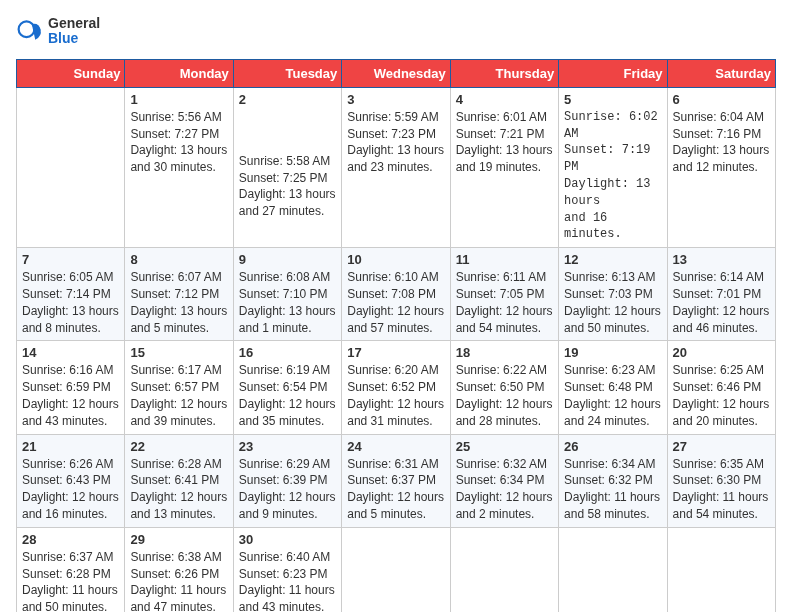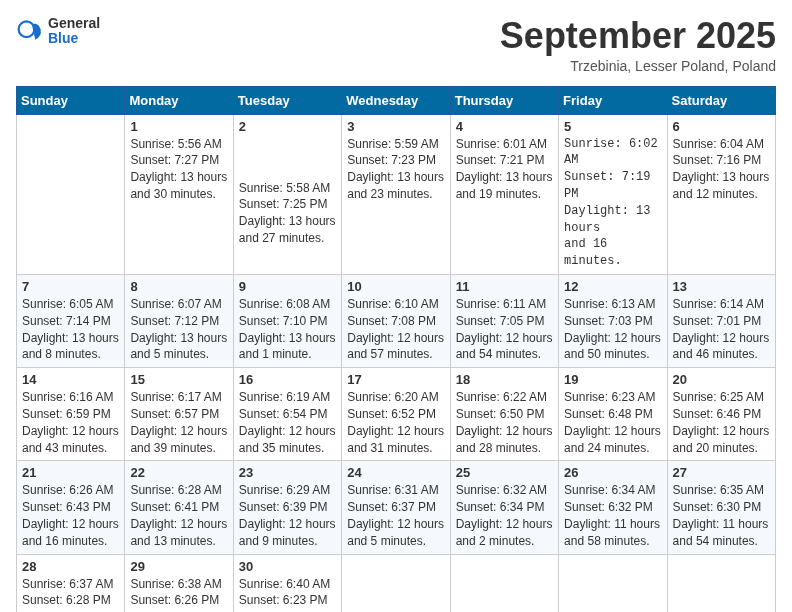--- a/index.html
+++ b/index.html
@@ -79,41 +79,37 @@
     .day-info {
       font-size: 12px;
       color: #333;
       line-height: 1.4;
     }
     .empty-cell {
       background: #f9f9f9;
     }
     tr:nth-child(even) td { background: #f5f8fc; }
     tr:nth-child(odd) td { background: #fff; }
-    tr:first-child th { background: #0369a1; }
+    tr:first-child th { background: #ef4444; text-align: right; }
   </style>
 </head>
 <body>
 
 <div class="header">
   <div class="logo">
     <svg class="logo-icon" viewBox="0 0 32 32">
       <circle cx="12" cy="14" r="9" fill="none" stroke="#1a6dce" stroke-width="2.5"></circle>
       <path d="M18 8 Q26 6 28 14 Q30 22 22 26" fill="#1a6dce"></path>
       <path d="M20 10 Q27 9 28 16" fill="#1a6dce" stroke="none"></path>
     </svg>
     <div class="logo-text">
       <span class="logo-general">General</span><br>
       <span class="logo-blue">Blue</span>
     </div>
   </div>
-  <div class="title-block">
-    <div class="month-title">September 2025</div>
-    <div class="location">Trzebinia, Lesser Poland, Poland</div>
-  </div>
 </div>
 
 <table class="calendar">
   <thead>
     <tr>
     <th>Sunday</th>
         <th>Monday</th>
         <th>Tuesday</th>
         <th>Wednesday</th>
         <th>Thursday</th>

